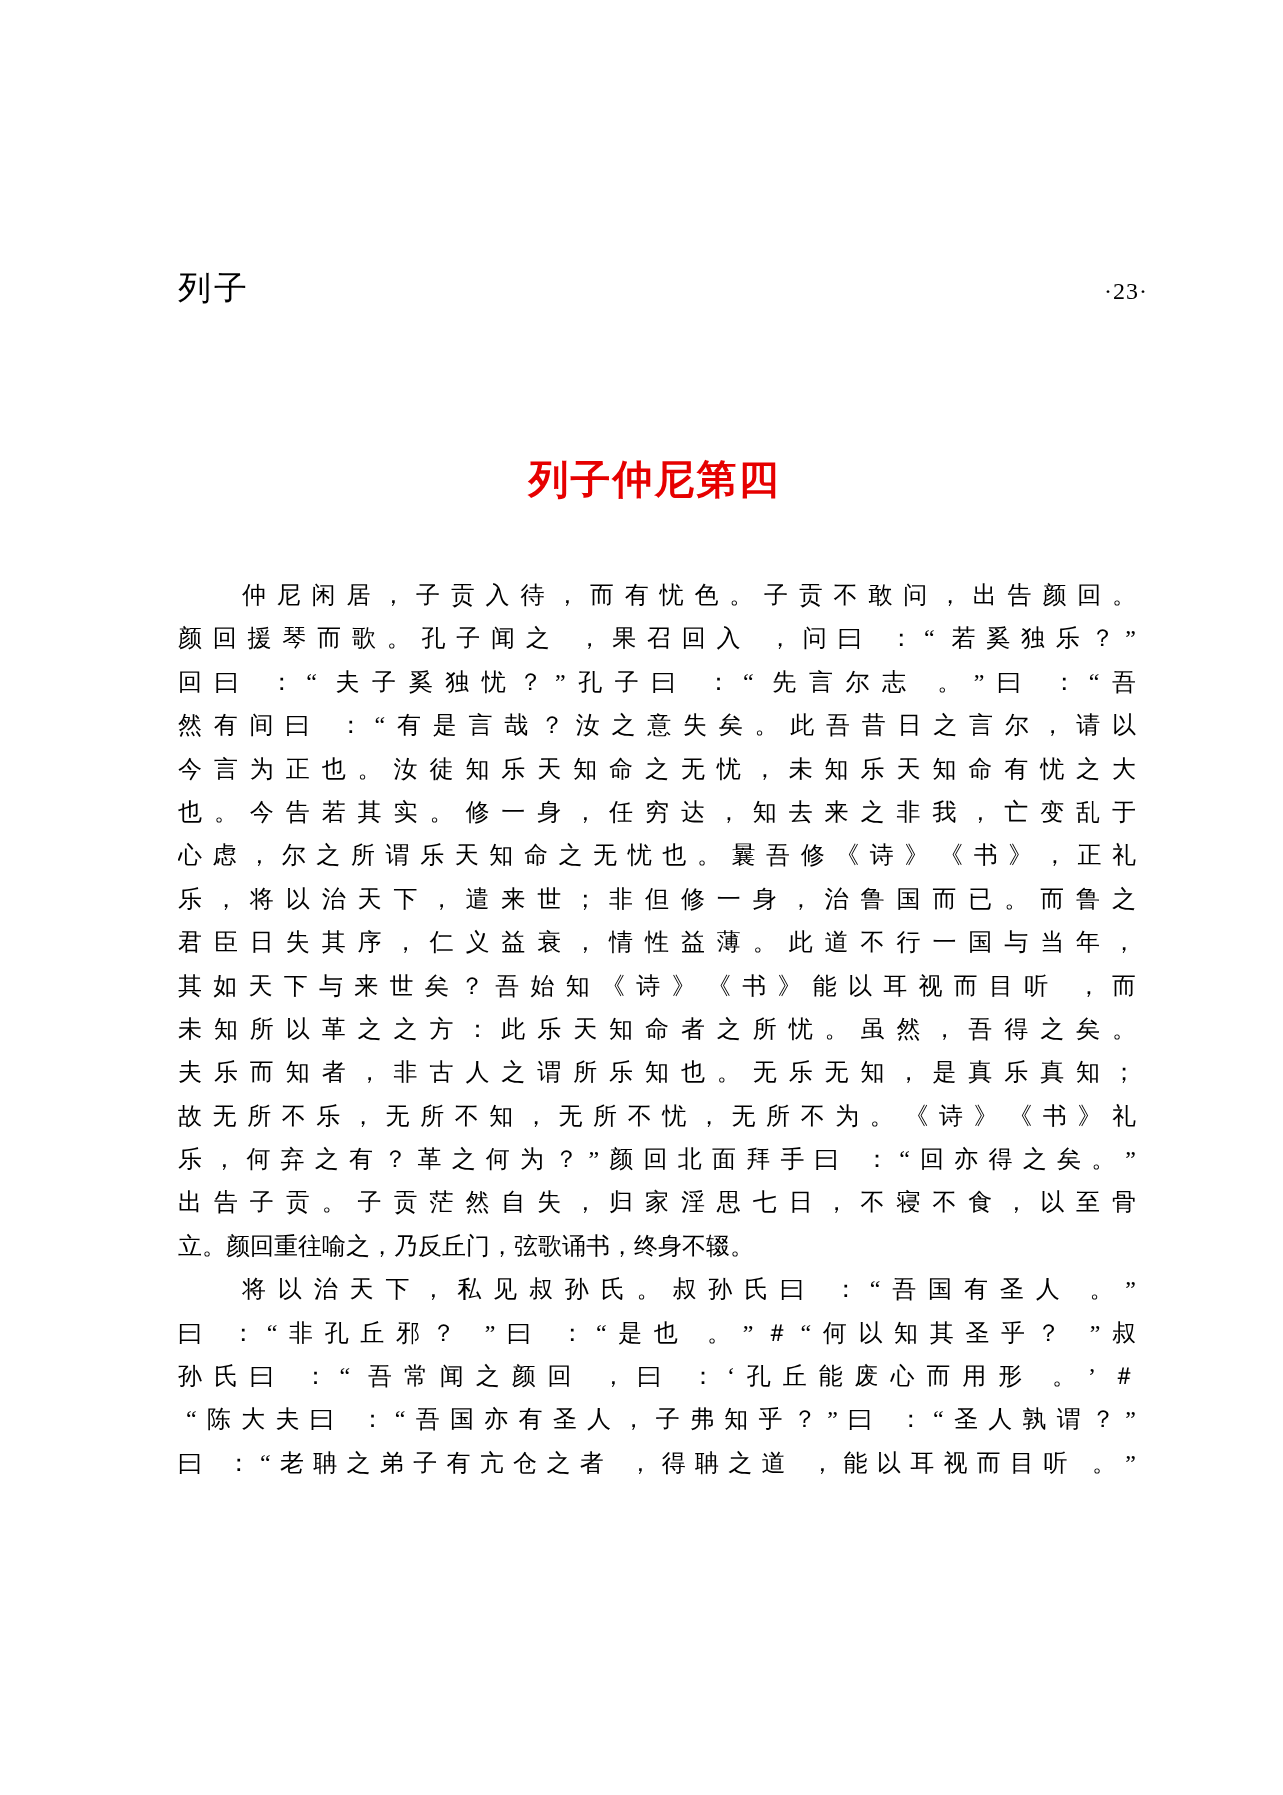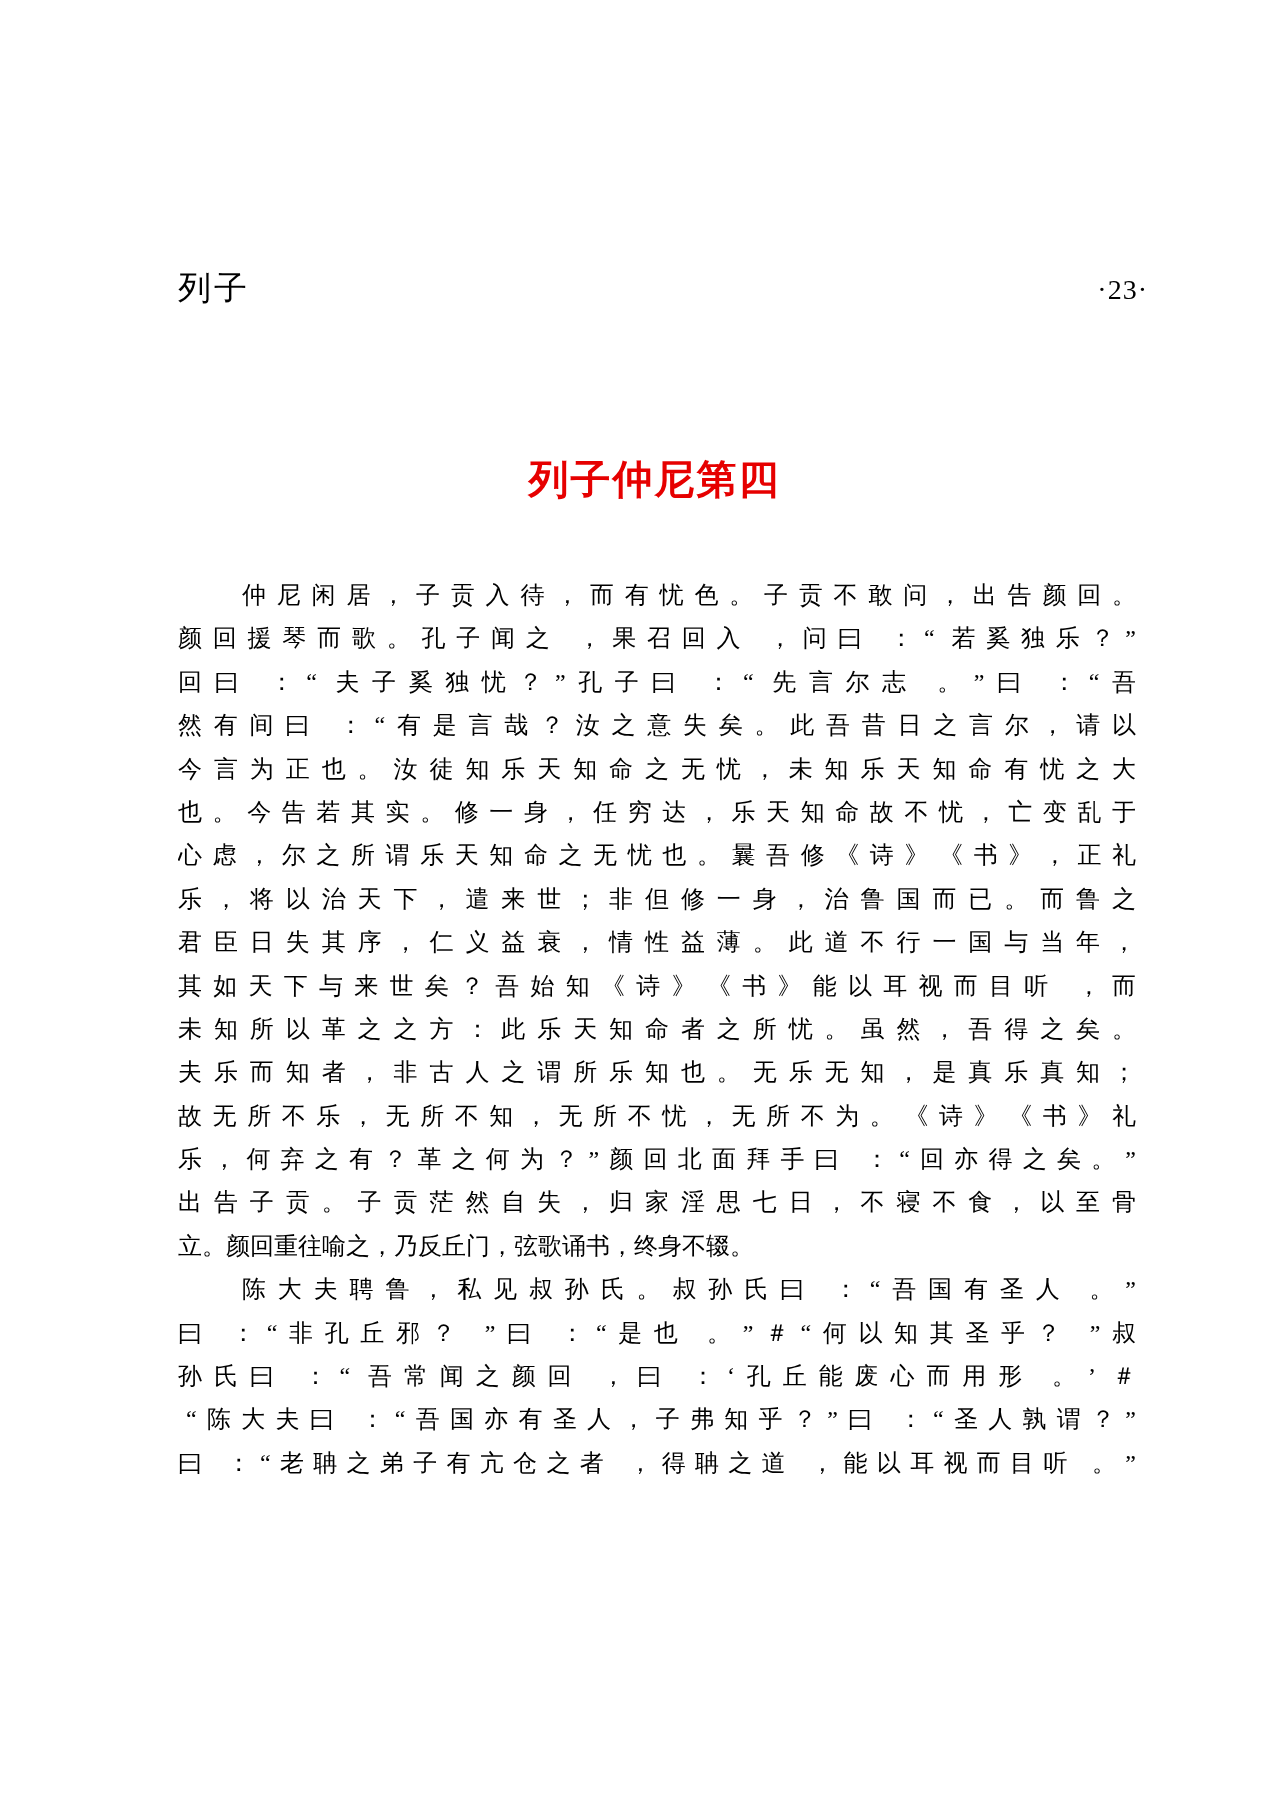--- a/index.html
+++ b/index.html
@@ -25,21 +25,21 @@
     display: flex;
     justify-content: space-between;
     align-items: baseline;
   }
   .header-title {
     font-size: 33px;
     letter-spacing: 3px;
     font-family: "Liberation Serif", "DejaVu Serif", serif;
   }
   .page-number {
-    font-size: 28px;
+    font-size: 24px;
     letter-spacing: 1px;
     font-family: "Liberation Serif", "DejaVu Serif", serif;
   }
   .chapter-title {
     position: absolute;
     top: 452px;
     left: 0;
     width: 100%;
     text-align: center;
     font-family: "Liberation Sans", "DejaVu Sans", sans-serif;
@@ -86,31 +86,31 @@
   </div>
 
   <div class="chapter-title" style="color: rgb(230, 0, 0);">列子仲尼第四</div>
 
   <div class="bodytext">
     <div class="ln ind">仲尼闲居，子贡入待，而有忧色。子贡不敢问，出告颜回。</div>
     <div class="ln">颜回援琴而歌。孔子闻之 ，果召回入 ，问曰 ：“ 若奚独乐？”</div>
     <div class="ln">回曰 ：“ 夫子奚独忧？”孔子曰 ：“ 先言尔志 。”曰 ：“吾</div>
     <div class="ln">然有间曰 ：“有是言哉？汝之意失矣。此吾昔日之言尔，请以</div>
     <div class="ln">今言为正也。汝徒知乐天知命之无忧，未知乐天知命有忧之大</div>
-    <div class="ln">也。今告若其实。修一身，任穷达，乐天知命故不忧，亡变乱于</div>
+    <div class="ln">也。今告若其实。修一身，任穷达，知去来之非我，亡变乱于</div>
     <div class="ln">心虑，尔之所谓乐天知命之无忧也。曩吾修《诗》《书》，正礼</div>
     <div class="ln">乐，将以治天下，遣来世；非但修一身，治鲁国而已。而鲁之</div>
     <div class="ln">君臣日失其序，仁义益衰，情性益薄。此道不行一国与当年，</div>
     <div class="ln">其如天下与来世矣？吾始知《诗》《书》能以耳视而目听 ，而</div>
     <div class="ln">未知所以革之之方：此乐天知命者之所忧。虽然，吾得之矣。</div>
     <div class="ln">夫乐而知者，非古人之谓所乐知也。无乐无知，是真乐真知；</div>
     <div class="ln">故无所不乐，无所不知，无所不忧，无所不为。《诗》《书》礼</div>
     <div class="ln">乐，何弃之有？革之何为？”颜回北面拜手曰 ：“回亦得之矣。”</div>
     <div class="ln">出告子贡。子贡茫然自失，归家淫思七日，不寝不食，以至骨</div>
     <div class="ln end">立。颜回重往喻之，乃反丘门，弦歌诵书，终身不辍。</div>
-    <div class="ln ind">陈大夫聘鲁，私见叔孙氏。叔孙氏曰 ：“吾国有圣人 。”</div>
+    <div class="ln ind">将以治天下，私见叔孙氏。叔孙氏曰 ：“吾国有圣人 。”</div>
     <div class="ln">曰 ：“非孔丘邪？ ”曰 ：“是也 。”＃“何以知其圣乎？ ”叔</div>
     <div class="ln">孙氏曰 ：“ 吾常闻之颜回 ，曰 ：‘孔丘能废心而用形 。’ ＃</div>
     <div class="ln ind-s">“陈大夫曰 ：“吾国亦有圣人，子弗知乎？”曰 ：“圣人孰谓？”</div>
     <div class="ln">曰 ：“老聃之弟子有亢仓之者 ，得聃之道 ，能以耳视而目听 。”</div>
   </div>
 
 </div>
 
 </body></html>

